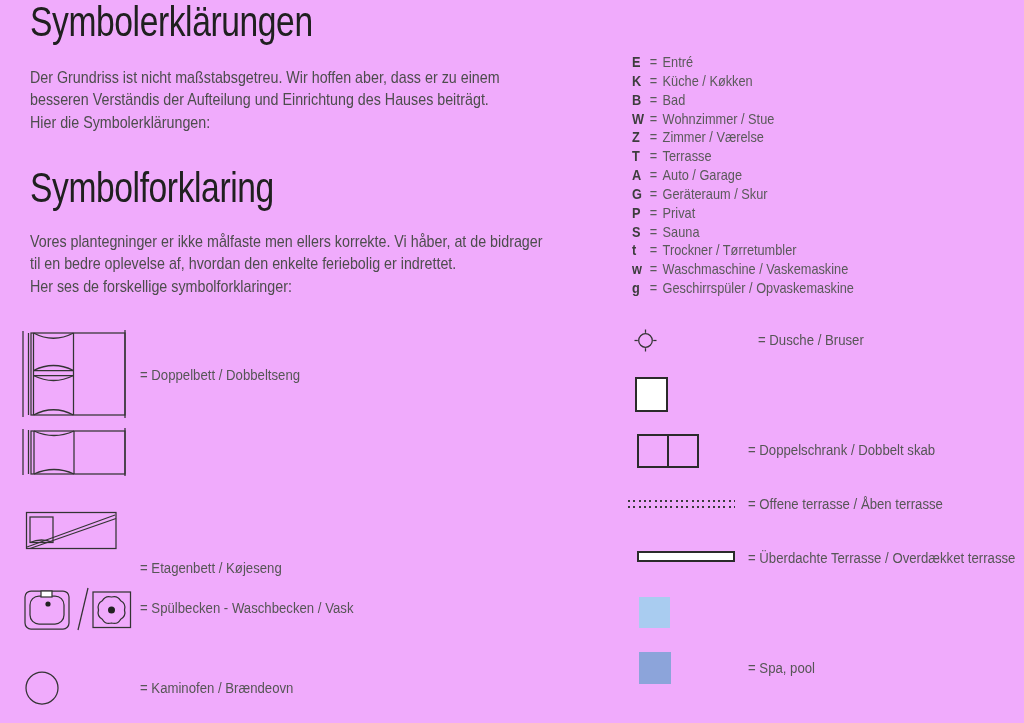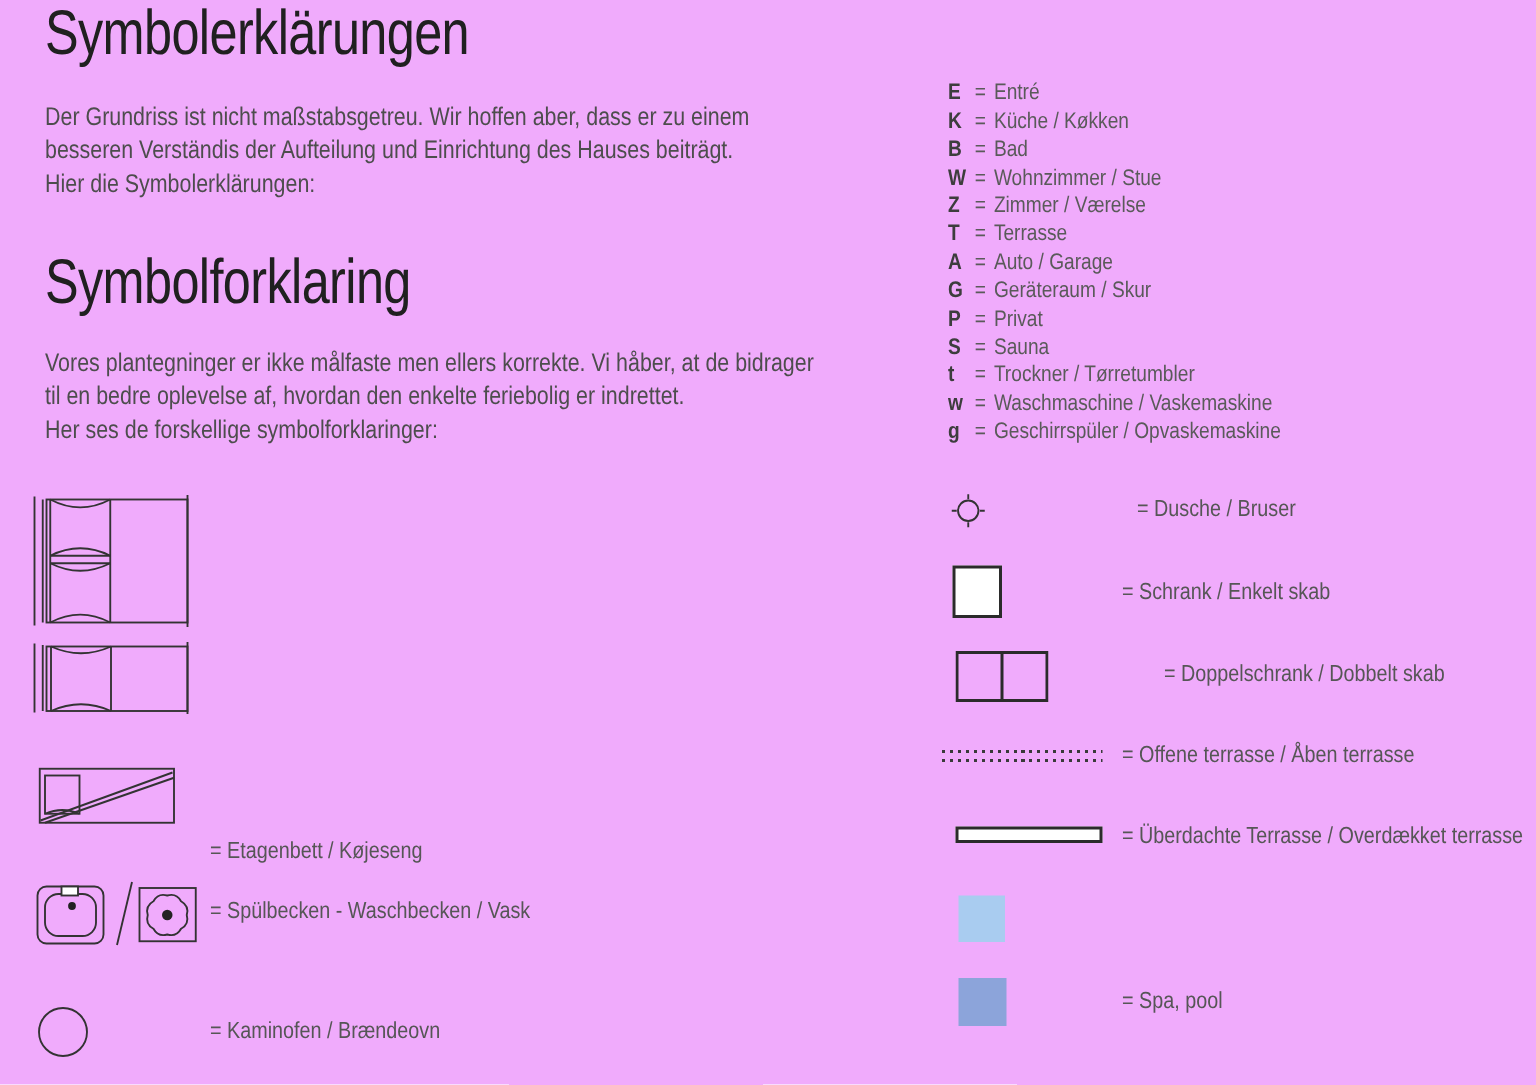--- a/index.html
+++ b/index.html
@@ -146,20 +146,23 @@
       <line class="st" x1="11.5" y1="4" x2="11.5" y2="86"></line>
       <line class="st" x1="51.5" y1="4" x2="51.5" y2="86"></line>
       <path class="st" d="M11.5,4 Q31.5,14.5 51.5,4"></path>
       <path class="st" d="M11.5,41.5 H51.5"></path>
       <path class="st" d="M11.5,41.5 Q31.5,31.5 51.5,41.5"></path>
       <path class="st" d="M11.5,46.5 H51.5"></path>
       <path class="st" d="M11.5,46.5 Q31.5,56.5 51.5,46.5"></path>
       <path class="st" d="M11.5,86 Q31.5,75.5 51.5,86"></path>
     </svg>
   </div>
+  <div class="lab" style="left:140px;top:365px;">
+    <span class="cx">= Doppelbett / Dobbeltseng</span>
+  </div>
 
   <div class="sym" style="left:22px;top:427px;">
     <svg width="106" height="50" viewBox="0 0 106 50">
       <line class="st" x1="1" y1="2" x2="1" y2="48"></line>
       <line class="st" x1="6.5" y1="3" x2="6.5" y2="47"></line>
       <rect class="st" x="9" y="4" width="94" height="43"></rect>
       <line class="st" x1="103" y1="1" x2="103" y2="49"></line>
       <line class="st" x1="12" y1="4" x2="12" y2="47"></line>
       <line class="st" x1="52" y1="4" x2="52" y2="47"></line>
       <path class="st" d="M12,4 Q32,13 52,4"></path>
@@ -220,31 +223,28 @@
       <line class="st" x1="11.5" y1="19.2" x2="11.5" y2="22.5" stroke-width="2"></line>
       <line class="st" x1="0.5" y1="11.5" x2="3.8" y2="11.5" stroke-width="2"></line>
       <line class="st" x1="19.2" y1="11.5" x2="22.5" y2="11.5" stroke-width="2"></line>
     </svg>
   </div>
   <div class="lab" style="left:748px;top:330px;margin-left:10px;">
     <span class="cx">= Dusche / Bruser</span>
   </div>
 
   <div class="cab" style="left:635px;top:377px;width:33px;height:35px;"></div>
-  <div class="lab" style="left:748px;top:385px;">
-    <span class="cx">= Schrank / Enkelt skab</span>
-  </div>
 
   <div class="sym" style="left:637px;top:434px;">
     <svg width="62" height="34" viewBox="0 0 62 34">
       <rect class="st2" x="1" y="1" width="60" height="32"></rect>
       <line class="st2" x1="31" y1="1" x2="31" y2="33" stroke-width="1.6"></line>
     </svg>
   </div>
-  <div class="lab" style="left:748px;top:440px;margin-left:28px;">
+  <div class="lab" style="left:748px;top:440px;">
     <span class="cx">= Doppelschrank / Dobbelt skab</span>
   </div>
 
   <div class="dotted-line" style="left:628px;top:500px;width:107px;height:8.5px;"></div>
   <div class="lab" style="left:748px;top:494px;">
     <span class="cx">= Offene terrasse / Åben terrasse</span>
   </div>
 
   <div class="cab" style="left:637px;top:551px;width:98px;height:11px;"></div>
   <div class="lab" style="left:748px;top:548px;">

